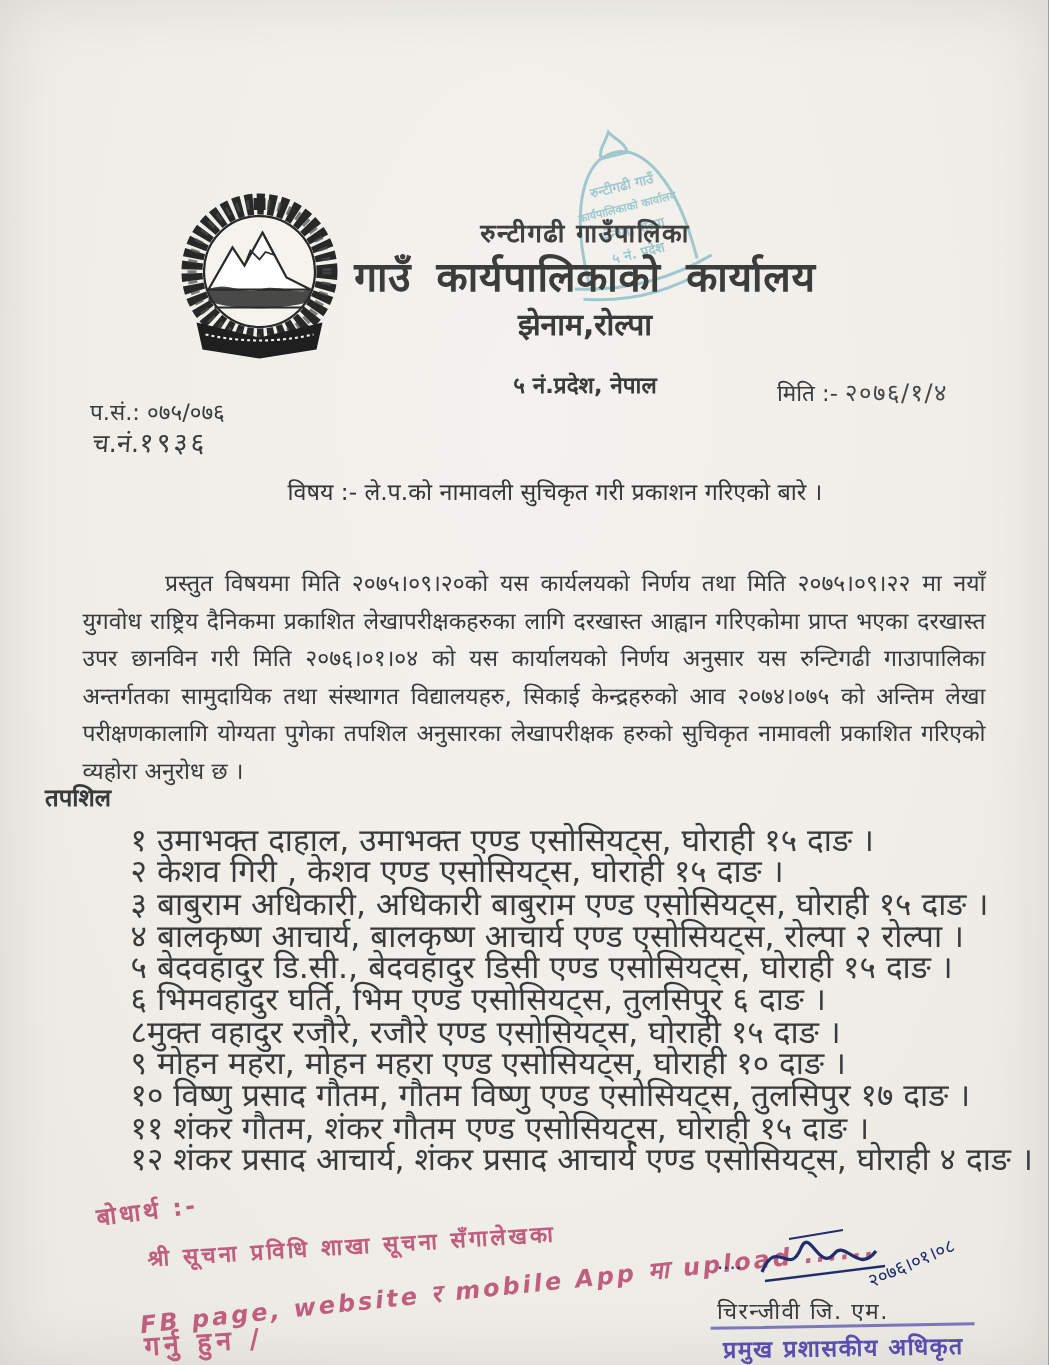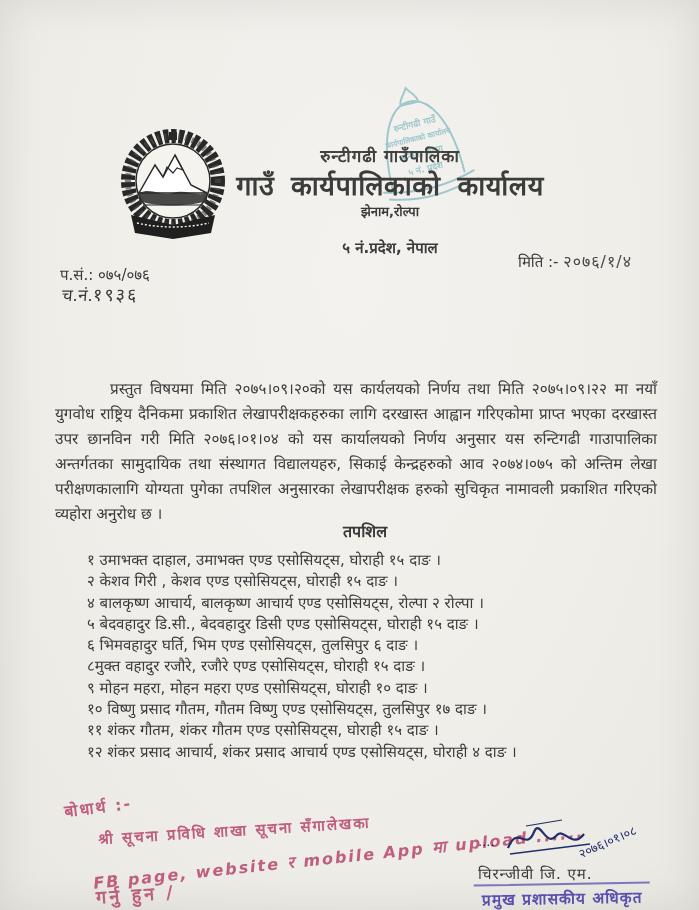--- a/index.html
+++ b/index.html
@@ -10,33 +10,33 @@
     color:#3b3b3b;
     box-shadow:inset 0 0 40px rgba(120,120,110,.18);
   }
   .abs{position:absolute;}
   
   .emblem{left:115px;top:126px;}
   .stamp-top{left:348px;top:78px;opacity:.5;transform:rotate(-14deg);}
   .head{left:150px;top:146px;width:480px;text-align:center;line-height:1.25;}
   .head .muni{font-size:17px;font-weight:bold;color:#41413f;letter-spacing:1px;}
   .head .office{font-size:27px;font-weight:bold;color:#3c3c3a;word-spacing:7px;letter-spacing:.5px;margin-top:2px;}
-  .head .addr{font-size:13px;font-weight:bold;margin-top:1px;}
+  .head .addr{font-size:20px;font-weight:bold;margin-top:1px;}
   .head .prov{font-size:15px;font-weight:bold;margin-top:19px;}
   
   .ps{left:60px;top:264px;font-size:15px;}
   .miti{left:518px;top:250px;font-size:15px;}
   .miti .val{font-size:16px;color:#474747;letter-spacing:1px;}
   .chn{left:62px;top:282px;font-size:17px;transform:skewX(-4deg);}
   .chn .val{font-size:18px;letter-spacing:2px;}
   .subject{left:40px;top:316px;width:660px;text-align:center;font-size:15.5px;color:#353535;}
   .salut{left:60px;top:351px;font-size:15.5px;}
   .para{left:55px;top:377px;width:602px;font-size:15.3px;line-height:25px;text-align:justify;text-indent:55px;color:#3a3a3a;}
-  .tapasil{left:30px;top:520px;width:670px;text-align:center;font-size:16px;font-weight:bold;color:#3a3a3a;}
-  .list{left:87px;top:550px;width:580px;font-size:15px;line-height:21.3px;color:#3a3a3a;}
+  .tapasil{left:30px;top:520px;width:670px;font-size:16px;font-weight:bold;color:#3a3a3a;}
+  .list{left:87px;top:550px;width:580px;font-size:21px;line-height:21.3px;color:#3a3a3a;}
   .list div{white-space:nowrap;}
   
   .note{color:#bf5e7d;font-weight:bold;}
   .note0{left:64px;top:796px;font-size:16px;transform:rotate(-7deg);letter-spacing:2px;}
   .note1{left:98px;top:820px;font-size:15px;transform:rotate(-3.5deg);letter-spacing:2px;white-space:nowrap;}
   .note2{left:92px;top:846px;font-size:16px;transform:rotate(-6deg);letter-spacing:2px;font-style:italic;white-space:nowrap;}
   .note3{left:96px;top:882px;font-size:18px;transform:rotate(-4deg);letter-spacing:3px;}
   .signature{left:478px;top:806px;}
   .sig-name{left:478px;top:863px;font-size:15px;color:#3a3a3a;letter-spacing:1px;}
   .sig-stamp{left:474px;top:883px;font-size:15.5px;font-weight:bold;color:#5a4fae;
@@ -85,26 +85,28 @@
 
   <div class="abs ps">प.सं.: ०७५/०७६</div>
   <div class="abs miti">
     <span>मिति :-</span>
     <span class="val">२०७६/१/४</span>
   </div>
   <div class="abs chn">
     <span>च.नं.</span><span class="val">१९३६</span>
   </div>
 
+  <div class="abs subject">विषय :- ले.प.को नामावली सुचिकृत गरी प्रकाशन गरिएको बारे ।</div>
   <div class="abs para">प्रस्तुत विषयमा मिति २०७५।०९।२०को यस कार्यलयको निर्णय तथा मिति २०७५।०९।२२ मा नयाँ युगवोध राष्ट्रिय दैनिकमा प्रकाशित लेखापरीक्षकहरुका लागि दरखास्त आह्वान गरिएकोमा प्राप्त भएका दरखास्त उपर छानविन गरी मिति २०७६।०१।०४ को यस कार्यालयको निर्णय अनुसार यस रुन्टिगढी गाउापालिका अन्तर्गतका सामुदायिक तथा संस्थागत विद्यालयहरु, सिकाई केन्द्रहरुको आव २०७४।०७५ को  अन्तिम लेखा परीक्षणकालागि योग्यता पुगेका तपशिल अनुसारका लेखापरीक्षक हरुको सुचिकृत नामावली प्रकाशित गरिएको  व्यहोरा अनुरोध छ ।</div>
 
   <div class="abs tapasil">तपशिल</div>
   <div class="abs list">
     <div>१ उमाभक्त दाहाल, उमाभक्त एण्ड एसोसियट्स, घोराही १५ दाङ ।</div>
     <div>२ केशव गिरी , केशव एण्ड एसोसियट्स, घोराही १५ दाङ ।</div>
+    <div>३ बाबुराम अधिकारी, अधिकारी बाबुराम एण्ड एसोसियट्स, घोराही १५ दाङ ।</div>
     <div>४ बालकृष्ण आचार्य, बालकृष्ण आचार्य एण्ड एसोसियट्स, रोल्पा २ रोल्पा ।</div>
     <div>५ बेदवहादुर डि.सी., बेदवहादुर डिसी एण्ड एसोसियट्स, घोराही १५ दाङ ।</div>
     <div>६ भिमवहादुर घर्ति, भिम एण्ड एसोसियट्स, तुलसिपुर ६ दाङ ।</div>
     <div>८मुक्त वहादुर रजौरे, रजौरे एण्ड एसोसियट्स, घोराही १५ दाङ ।</div>
     <div>९ मोहन महरा, मोहन महरा एण्ड एसोसियट्स, घोराही १० दाङ ।</div>
     <div>१० विष्णु प्रसाद गौतम, गौतम विष्णु एण्ड एसोसियट्स, तुलसिपुर १७ दाङ ।</div>
     <div>११ शंकर गौतम, शंकर गौतम एण्ड एसोसियट्स, घोराही १५ दाङ ।</div>
     <div>१२ शंकर प्रसाद आचार्य, शंकर प्रसाद आचार्य एण्ड एसोसियट्स, घोराही ४ दाङ ।</div>
   </div>
 

